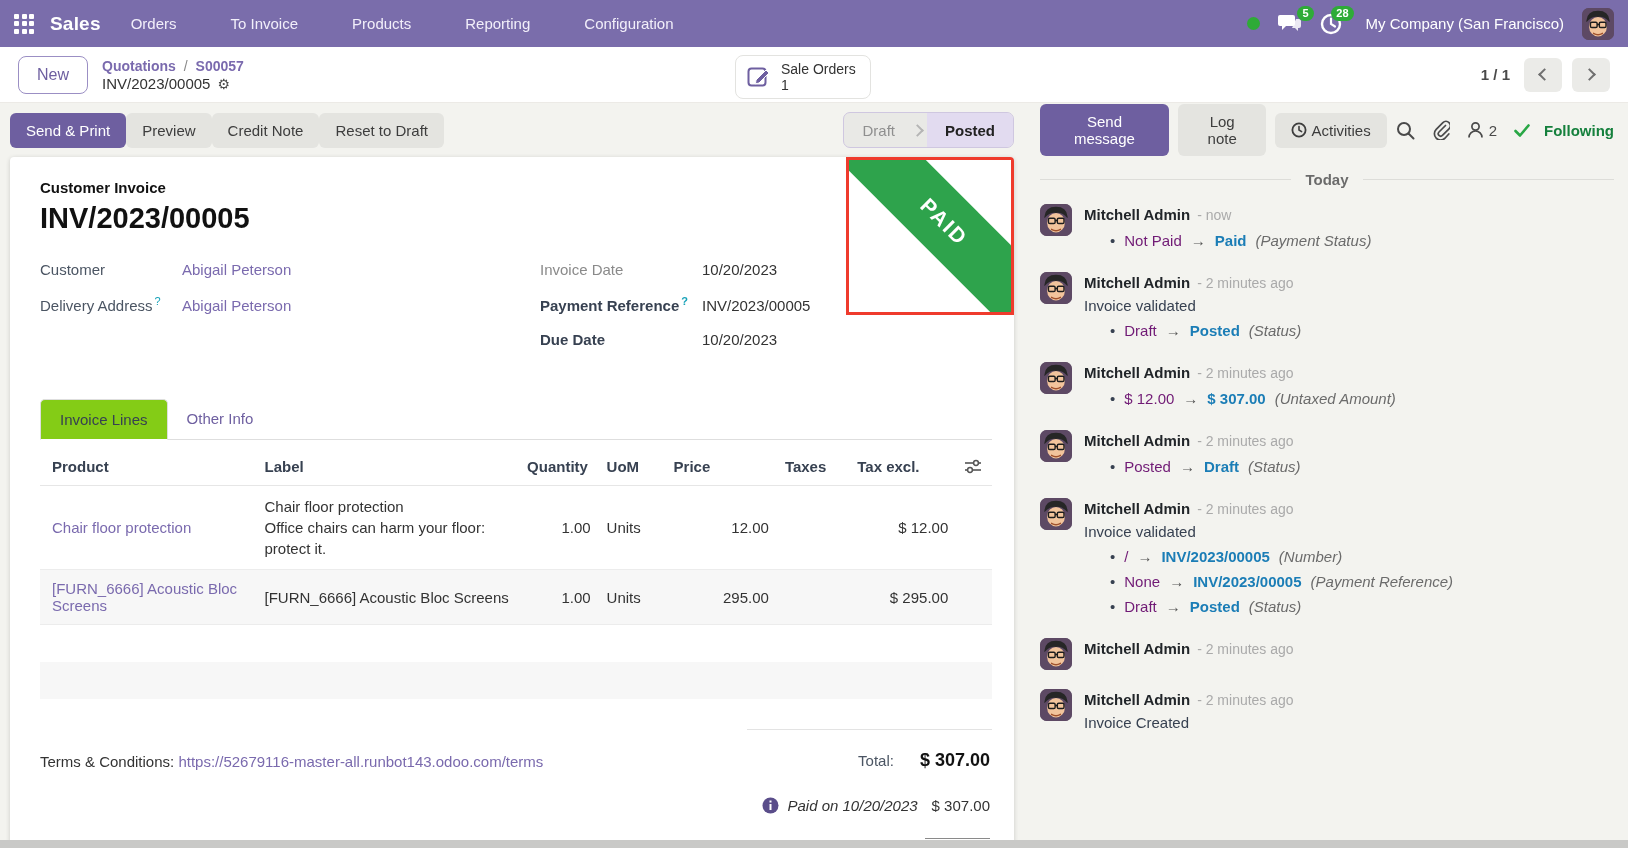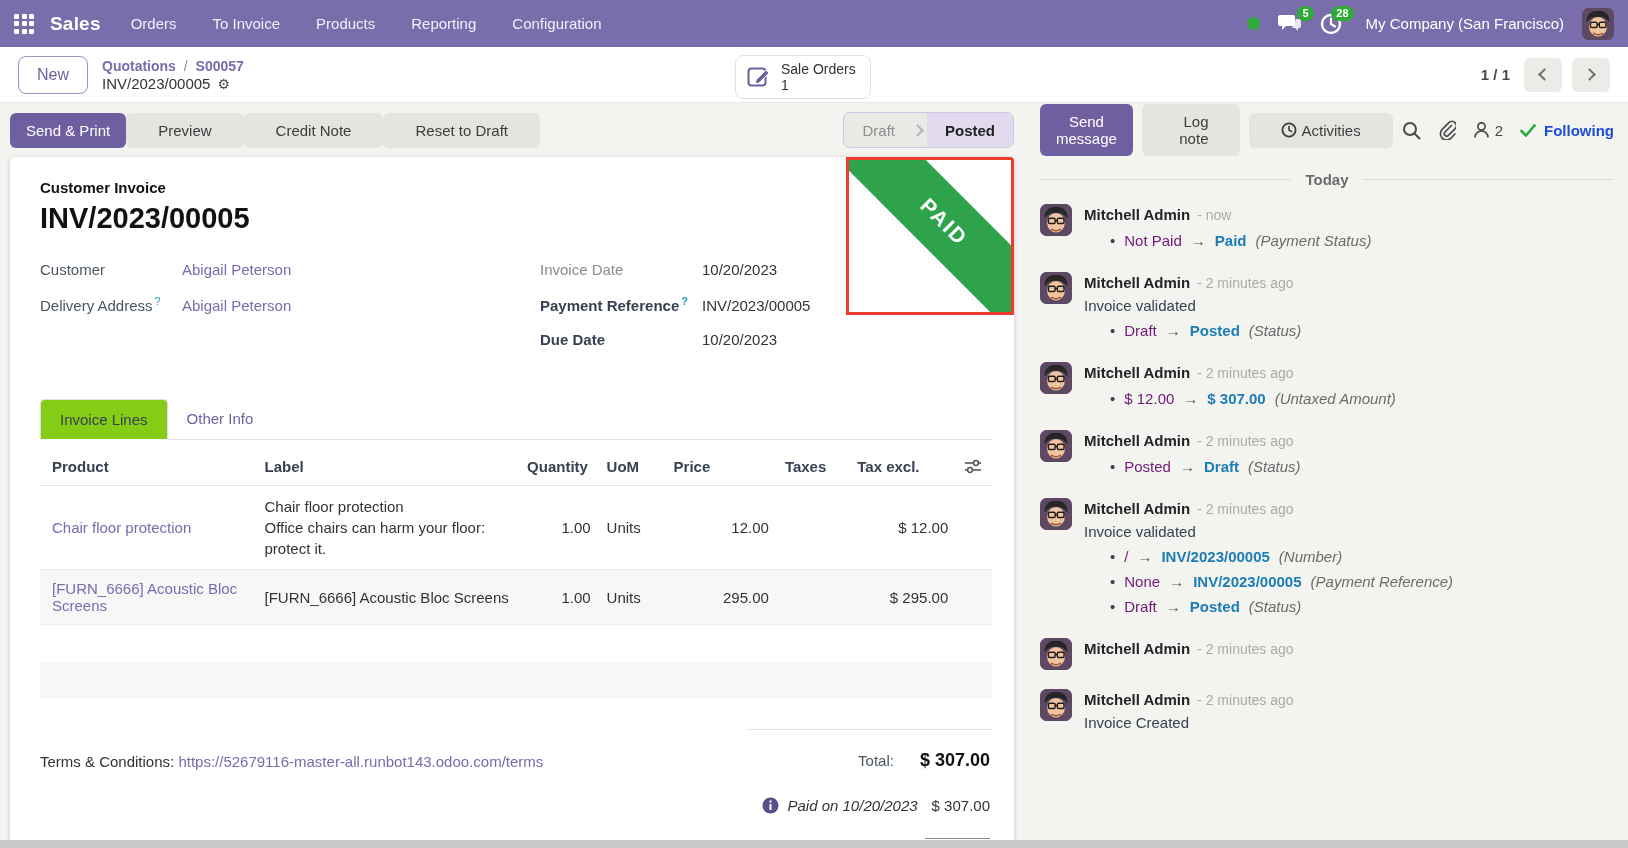--- a/index.html
+++ b/index.html
@@ -10,21 +10,21 @@
     display:flex; flex-direction:column;
   }
   
   .navbar {
     height:47px; background:#7a6dab; display:flex; align-items:center;
     padding:0 14px; color:#fff; flex:0 0 auto;
   }
   .grid-icon { display:grid; grid-template-columns:repeat(3,5px); grid-gap:2.5px; margin-right:16px; cursor:pointer; }
   .grid-icon i { width:5px; height:5px; background:#fff; border-radius:1px; display:block; }
   .nav-app { font-size:19px; font-weight:700; margin-right:30px; letter-spacing:.2px; }
-  .nav-menu { display:flex; gap:36px; }
+  .nav-menu { display:flex; gap:54px; }
   .nav-menu span { font-size:15px; color:#f2effa; cursor:pointer; }
   .nav-right { margin-left:auto; display:flex; align-items:center; gap:18px; }
   .presence-dot { width:13px; height:13px; border-radius:50%; background:#2eab37; }
   .nav-icon-wrap { position:relative; display:flex; align-items:center; cursor:pointer; }
   .badge {
     position:absolute; top:-7px; right:-12px; background:#2eab37; color:#fff;
     font-size:11px; font-weight:700; border-radius:9px; padding:1px 5px; line-height:13px;
   }
   .nav-company { font-size:15px; margin-left:6px; }
   .avatar {
@@ -62,21 +62,21 @@
     display:flex; align-items:center; justify-content:center; cursor:pointer;
   }
   .chev { width:9px; height:9px; border-top:2px solid #6f6f6f; border-right:2px solid #6f6f6f; }
   .chev-left  { transform:rotate(-135deg); margin-left:3px; }
   .chev-right { transform:rotate(45deg);  margin-right:3px; }
   
   .main { flex:1; display:flex; overflow:hidden; }
   .left-col { width:1022px; flex:0 0 auto; padding:0 8px 0 10px; display:flex; flex-direction:column; }
   .action-row { height:54px; flex:0 0 auto; display:flex; align-items:center; }
   .btn-primary { background:#6e5fa0; color:#fff; font-weight:500; padding:9px 16px; }
-  .btn-sec { background:#e4e4e0; color:#3d3d3d; font-weight:500; padding:9px 32px;text-align:right; }
+  .btn-sec { background:#e4e4e0; color:#3d3d3d; font-weight:500; padding:9px 16px; }
   .statusbar {
     margin-left:auto; display:flex; align-items:stretch; border:1px solid #cfc7e0;
     border-radius:7px; overflow:hidden; background:#e9e9e6; height:36px;
   }
   .status-step { display:flex; align-items:center; padding:0 18px; font-size:15px; cursor:pointer; }
   .status-draft { color:#8f8f8f; }
   .status-sep { display:flex; align-items:center; padding:0 2px 0 0; background:#e9e9e6; }
   .status-sep .chev { border-color:#b5b5b5; }
   .status-posted { background:#e2dbf0; color:#222; font-weight:700; }
   
@@ -151,21 +151,21 @@
   .paid-value { font-size:15px; color:#333; margin-left:6px; }
   .due-line { display:flex; align-items:baseline; justify-content:flex-end; }
   .due-label { font-size:15px; font-weight:700; color:#374151; margin-right:18px; }
   .due-value { font-size:17px; font-weight:700; color:#111; border-top:1px solid #8a8a8a; padding:3px 4px 0 14px; }
   
   .chatter { flex:1; padding:0 14px 0 18px; overflow:hidden; display:flex; flex-direction:column; }
   .chatter-header { height:54px; flex:0 0 auto; display:flex; align-items:center; gap:9px; }
   .chat-icons { margin-left:auto; display:flex; align-items:center; gap:17px; }
   .icon-btn { background:none; border:none; cursor:pointer; display:flex; align-items:center; gap:5px; padding:0; }
   .follower-count { font-size:15px; color:#4a4a4a; }
-  .following { color:#1d4ed8; font-weight:700; font-size:15px; display:flex; align-items:center; gap:8px; cursor:pointer; }
+  .following { color:#15803d; font-weight:700; font-size:15px; display:flex; align-items:center; gap:14px; cursor:pointer; }
   .day-divider { display:flex; align-items:center; gap:14px; margin:14px 0 16px 0; flex:0 0 auto; }
   .day-divider .line { flex:1; height:1px; background:#ddddd9; }
   .day-divider .day { font-size:15px; font-weight:700; color:#6b6b6b; }
   .messages { overflow:hidden; }
   .message { display:flex; gap:12px; margin-bottom:19px; }
   .msg-content { flex:1; line-height:21px; }
   .msg-head { display:flex; align-items:baseline; gap:7px; }
   .author { font-weight:700; color:#212529; font-size:15px; cursor:pointer; }
   .mtime { color:#aaa; font-size:14px; }
   .mbody { font-size:15px; color:#374151; margin-top:1px; }

